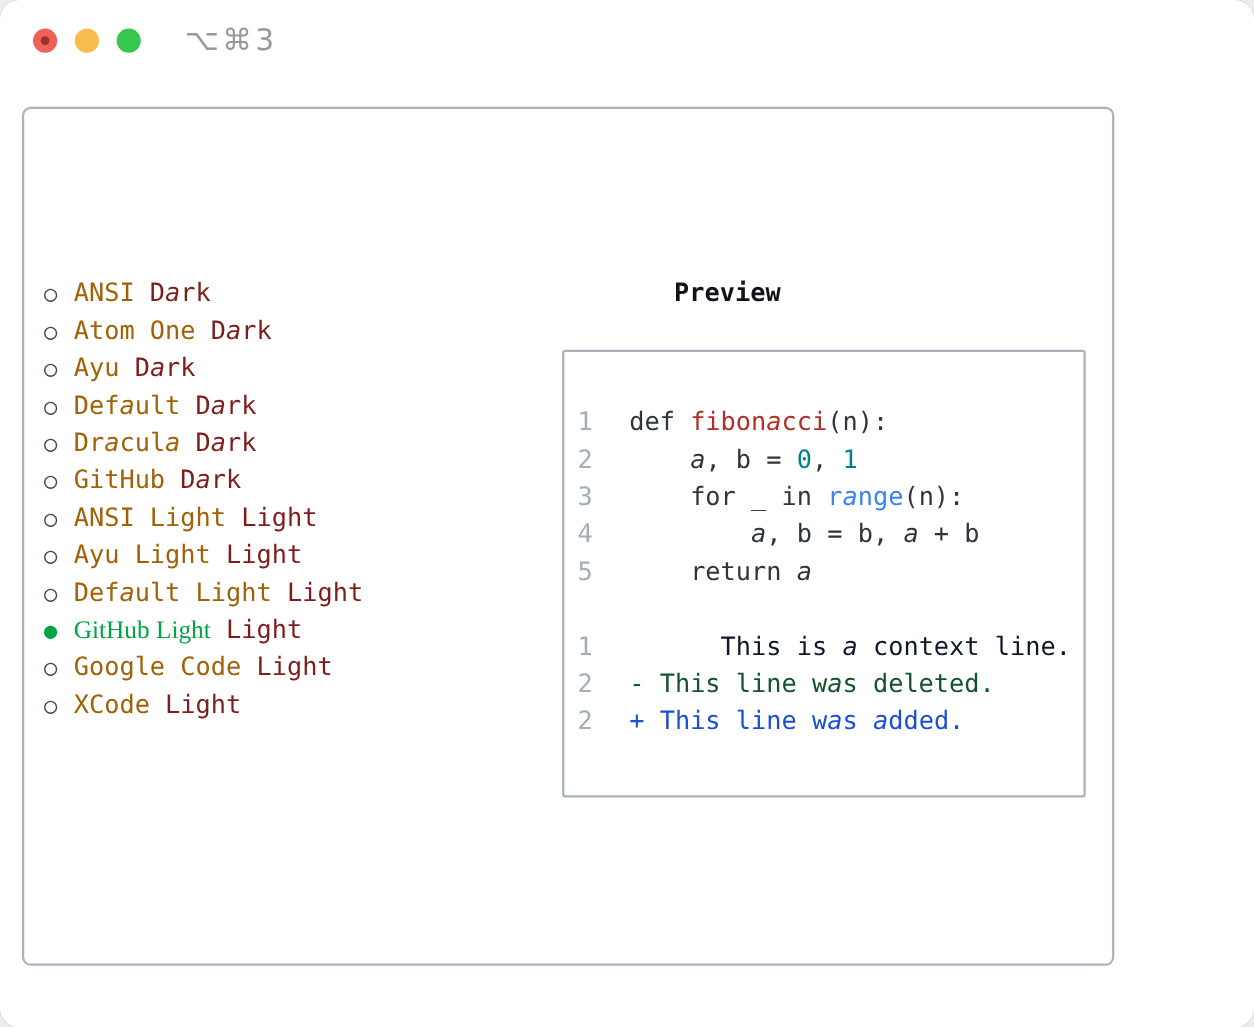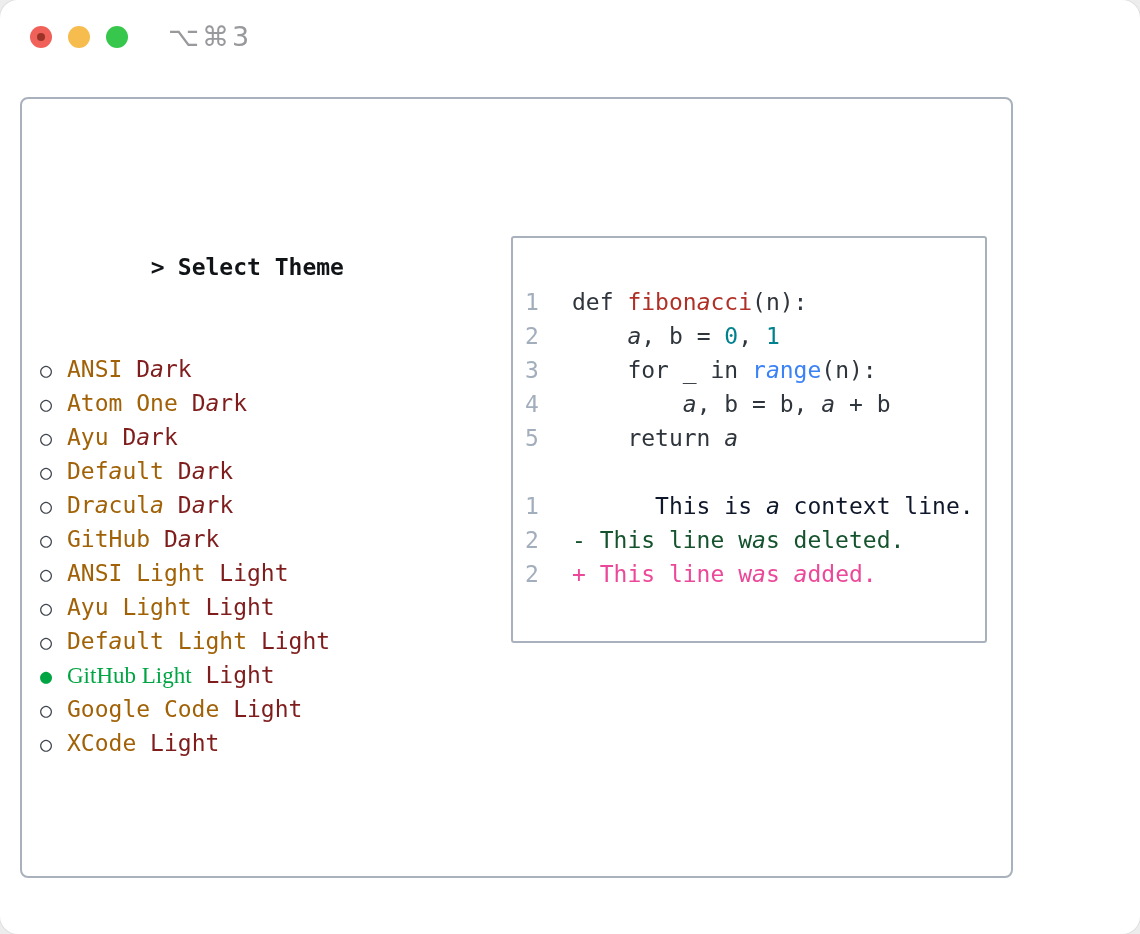--- a/index.html
+++ b/index.html
@@ -54,66 +54,66 @@
   .hdr-mark{font-weight:bold;color:#111417;}
   .radio{color:#40464e;font-size:20px;}
   .radio-sel{color:#00a543;font-size:20px;}
   .name{color:#a16207;}
   .muted{color:#7f1d1d;}
   .sel{color:#00a543;font-family:Liberation Serif, serif;}
   .apply-header{margin-top:34px;}
   
   .preview-heading{height:34px;}
   .pbox{
-    margin-top:20px;margin-left:9px;
+    margin-left:9px;
     width:476px;height:407px;
     box-sizing:border-box;
     border:2px solid #a9b2bc;border-radius:3px;
     padding:47px 0 0 12px;
     overflow:hidden;
   }
   .pline{height:34px;white-space:pre;}
   .ln{display:inline-block;width:47px;color:#a3aebc;}
   .sg-plain{color:#2f353c;}
   .sg-function{color:#b03027;}
   .sg-number{color:#00818e;}
   .sg-builtin{color:#3b82f6;}
   .sg-context{color:#0f172a;}
   .sg-deleted{color:#14532d;}
-  .sg-added{color:#ec4899;}
+  .sg-added{color:#1d4ed8;}
   em.ia{font-style:italic;}
 </style>
 </head>
 <body>
 
 <div class="window">
 
   <div class="titlebar">
     <div class="light light-close" style="background: rgb(240, 97, 90);"></div>
     <div class="light light-min" style="background: rgb(246, 189, 78);"></div>
     <div class="light light-zoom" style="background: rgb(56, 199, 77);"></div>
     <span class="tab-title">⌥⌘3</span>
   </div>
 
   <div class="panel">
 
     <div class="left-col">
-      <div class="row">
-        <span class="mark hdr-mark">&gt;</span><span class="hdr t">Select Theme</span>
-      </div>
 
       <div id="theme-list"><div class="row"><span class="mark radio">○</span><span class="t name">ANSI</span><span class="t muted"> D<em class="ia">a</em>rk</span></div><div class="row"><span class="mark radio">○</span><span class="t name">Atom One</span><span class="t muted"> D<em class="ia">a</em>rk</span></div><div class="row"><span class="mark radio">○</span><span class="t name">Ayu</span><span class="t muted"> D<em class="ia">a</em>rk</span></div><div class="row"><span class="mark radio">○</span><span class="t name">Def<em class="ia">a</em>ult</span><span class="t muted"> D<em class="ia">a</em>rk</span></div><div class="row"><span class="mark radio">○</span><span class="t name">Dr<em class="ia">a</em>cul<em class="ia">a</em></span><span class="t muted"> D<em class="ia">a</em>rk</span></div><div class="row"><span class="mark radio">○</span><span class="t name">GitHub</span><span class="t muted"> D<em class="ia">a</em>rk</span></div><div class="row"><span class="mark radio">○</span><span class="t name">ANSI Light</span><span class="t muted"> Light</span></div><div class="row"><span class="mark radio">○</span><span class="t name">Ayu Light</span><span class="t muted"> Light</span></div><div class="row"><span class="mark radio">○</span><span class="t name">Def<em class="ia">a</em>ult Light</span><span class="t muted"> Light</span></div><div class="row"><span class="mark radio-sel">●</span><span class="t name sel">GitHub Light</span><span class="t muted"> Light</span></div><div class="row"><span class="mark radio">○</span><span class="t name">Google Code</span><span class="t muted"> Light</span></div><div class="row"><span class="mark radio">○</span><span class="t name">XCode</span><span class="t muted"> Light</span></div></div>
 
       <div class="row apply-header">
         <span class="mark"> </span>
       </div>
 
       
 
       
     </div>
 
     <div class="right-col">
+      <div class="row preview-heading">
+        <span class="hdr t">Preview</span>
+      </div>
       <div class="pbox" id="preview-box"><div class="pline"><span class="ln">1</span><span class="t sg-plain">def </span><span class="t sg-function">fibon<em class="ia">a</em>cci</span><span class="t sg-plain">(n):</span></div><div class="pline"><span class="ln">2</span><span class="t sg-plain">    <em class="ia">a</em>, b = </span><span class="t sg-number">0</span><span class="t sg-plain">, </span><span class="t sg-number">1</span></div><div class="pline"><span class="ln">3</span><span class="t sg-plain">    for _ in </span><span class="t sg-builtin">r<em class="ia">a</em>nge</span><span class="t sg-plain">(n):</span></div><div class="pline"><span class="ln">4</span><span class="t sg-plain">        <em class="ia">a</em>, b = b, <em class="ia">a</em> + b</span></div><div class="pline"><span class="ln">5</span><span class="t sg-plain">    return <em class="ia">a</em></span></div><div class="pline"><span class="ln"></span></div><div class="pline"><span class="ln">1</span><span class="t sg-context">      This is <em class="ia">a</em> context line.</span></div><div class="pline"><span class="ln">2</span><span class="t sg-deleted">- This line w<em class="ia">a</em>s deleted.</span></div><div class="pline"><span class="ln">2</span><span class="t sg-added">+ This line w<em class="ia">a</em>s <em class="ia">a</em>dded.</span></div></div>
     </div>
 
   </div>
 </div>
 
 </body></html>

